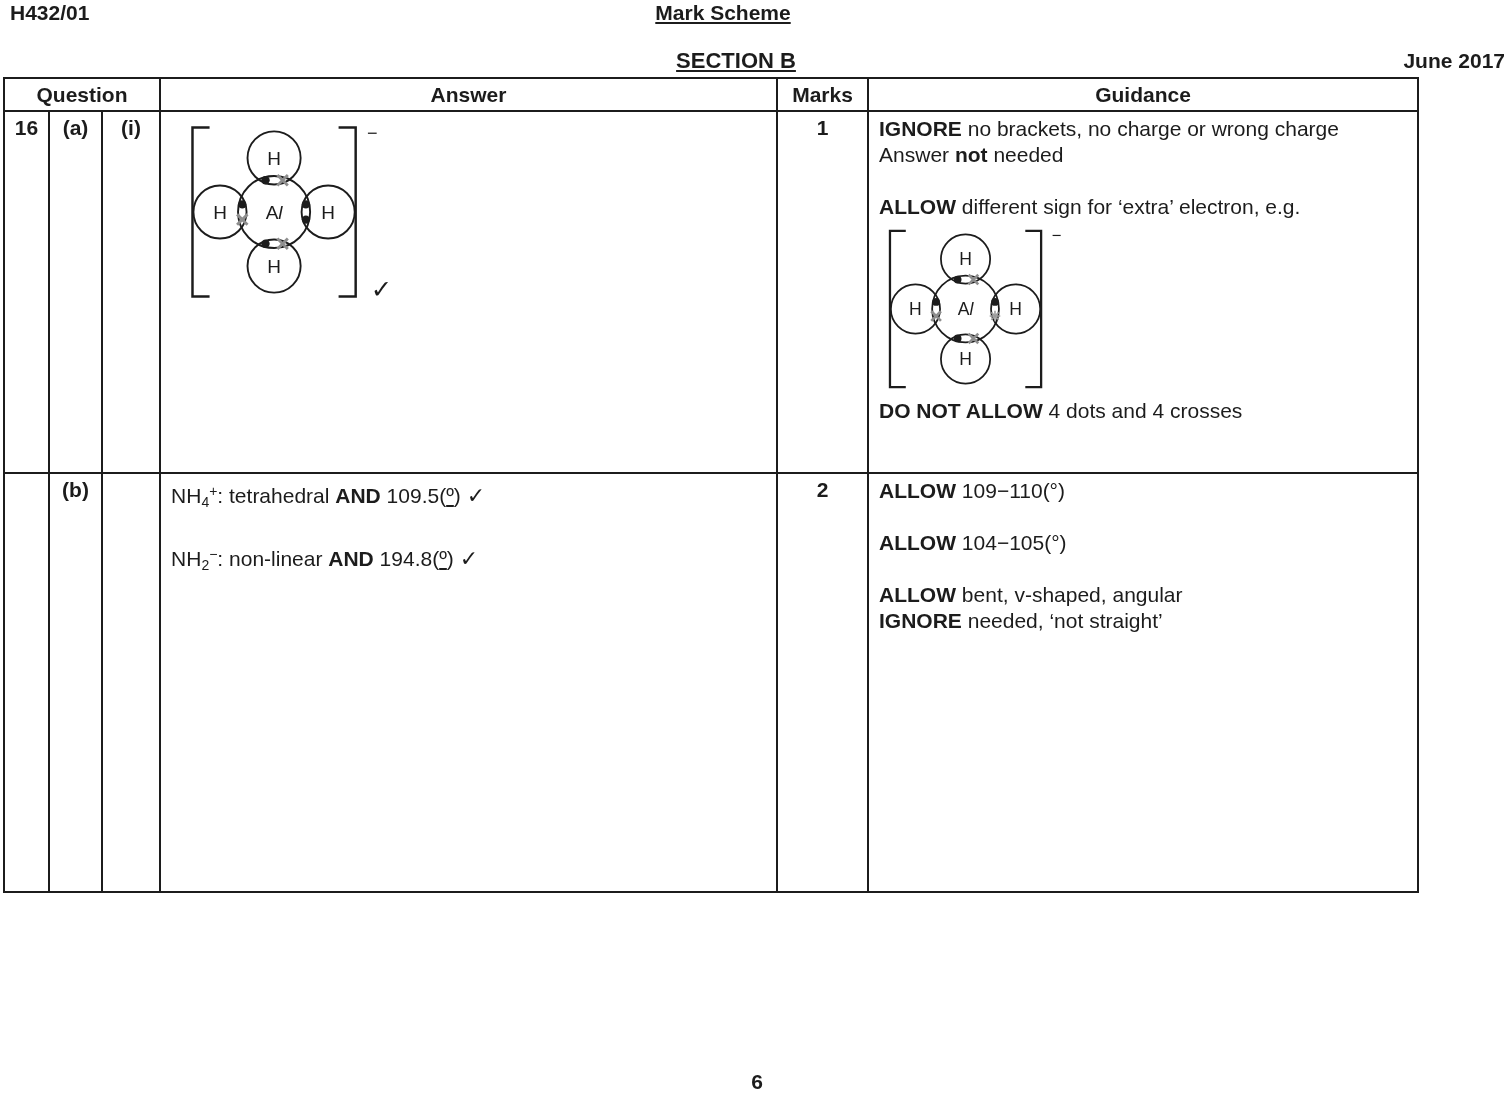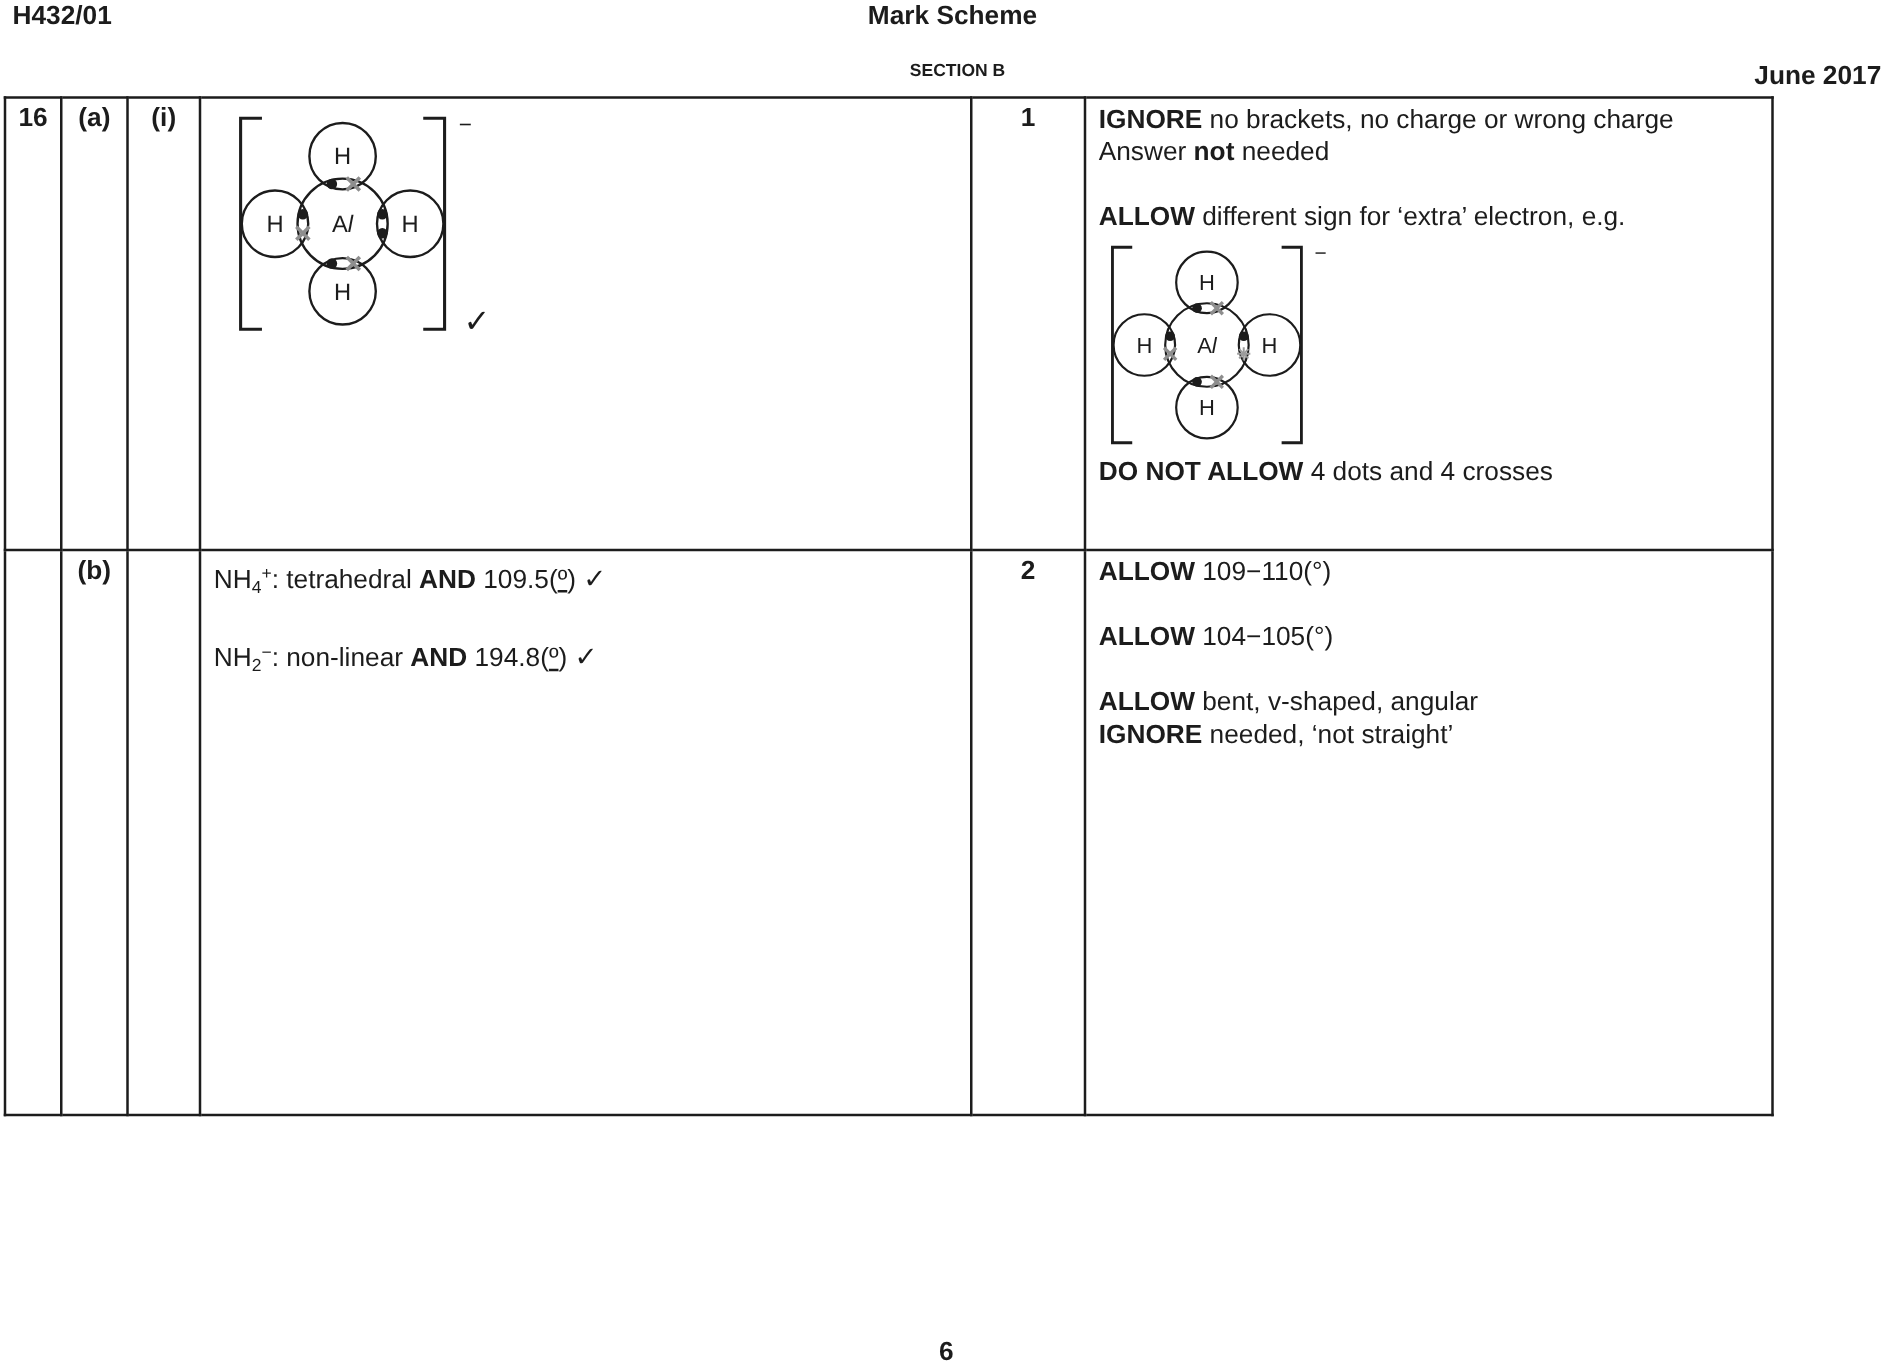--- a/index.html
+++ b/index.html
@@ -2,24 +2,24 @@
 <html><head>
 <meta charset="utf-8">
 <style>
   html,body{margin:0;padding:0;}
   body{
     width:1511px;height:1096px;background:#ffffff;position:relative;
     font-family:"Liberation Sans", sans-serif;color:#1c1c1c;overflow:hidden;
   }
   .hdr-text{position:absolute;top:1px;font-weight:bold;font-size:21px;line-height:24px;}
   #doc-code{left:10px;text-align:right;}
-  #doc-title{left:762px;transform:translateX(-50%);}
+  #doc-title{left:723px;transform:translateX(-50%);text-decoration:underline;}
   #doc-date{right:6px;margin-top:48px;}
-  #section-title{position:absolute;left:766px;top:48px;transform:translateX(-50%);
-    font-weight:bold;font-size:14px;}
+  #section-title{position:absolute;left:736px;top:48px;transform:translateX(-50%);
+    font-weight:bold;font-size:22px;text-decoration:underline;}
   #ms-table{position:absolute;left:3px;top:77px;border-collapse:collapse;table-layout:fixed;
     width:1414px;height:816px;}
   #ms-table th,#ms-table td{border:2px solid #1c1c1c;vertical-align:top;padding:0;}
   #ms-table th{font-size:21px;font-weight:bold;height:29px;text-align:center;vertical-align:middle;padding:1px 2px;}
   .qcell,.mcell{text-align:center;font-weight:bold;font-size:21px;padding-top:4px !important;border-radius:20px;}
   .acell,.gcell{padding:4px 10px !important;}
   .rich-line{font-size:21px;line-height:26px;min-height:26px;}
   .seg-b{font-weight:bold;}
   .seg-sub{font-size:14px;vertical-align:-4px;}
   .seg-sup{font-size:14px;vertical-align:7px;}
@@ -43,20 +43,26 @@
 <table id="ms-table">
   <colgroup>
     <col style="width:45px">
       <col style="width:53px">
       <col style="width:58px">
     <col style="width:617px">
       <col style="width:91px">
       <col style="width:550px">
   </colgroup>
   <tbody>
+      <tr>
+    <th colspan="3">Question</th>
+    <th>Answer</th>
+    <th>Marks</th>
+    <th>Guidance</th>
+  </tr>
   <tr style="height:362px">
     <td class="qcell">16</td>
     <td class="qcell">(a)</td>
     <td class="qcell">(i)</td>
     <td class="acell">
       <div id="answer-diagram-a" class="diagram-box">
             <svg viewBox="0 0 234 198" width="222" height="188">
               <path d="M28 10 H10 V188 H28" fill="none" stroke="#1c1c1c" stroke-width="2.6"></path>
               <path d="M164 10 H182 V188 H164" fill="none" stroke="#1c1c1c" stroke-width="2.6"></path>
               <text x="194" y="22" font-size="19" fill="#1c1c1c">−</text>

